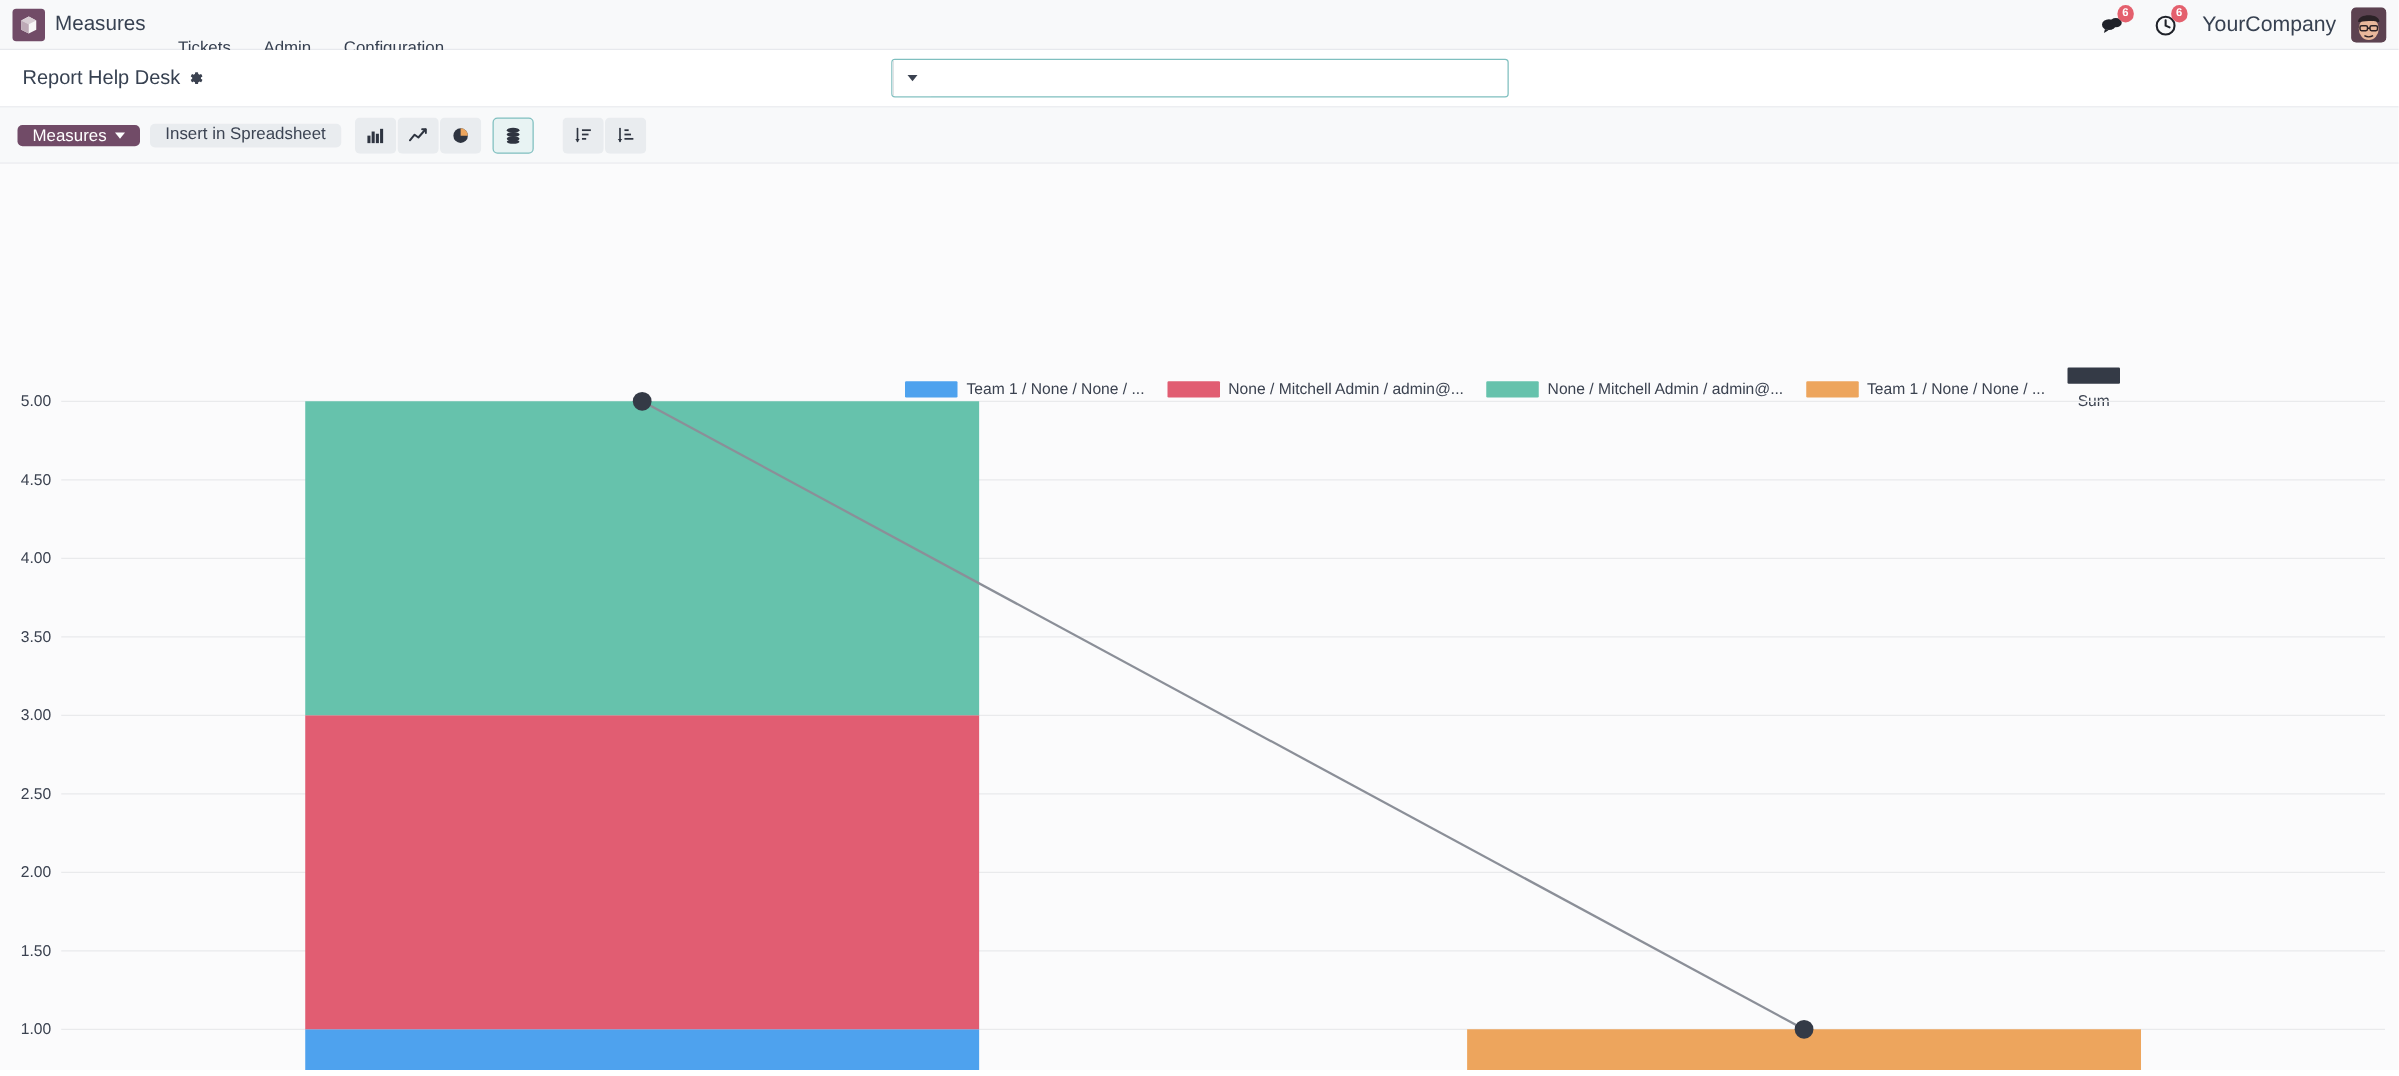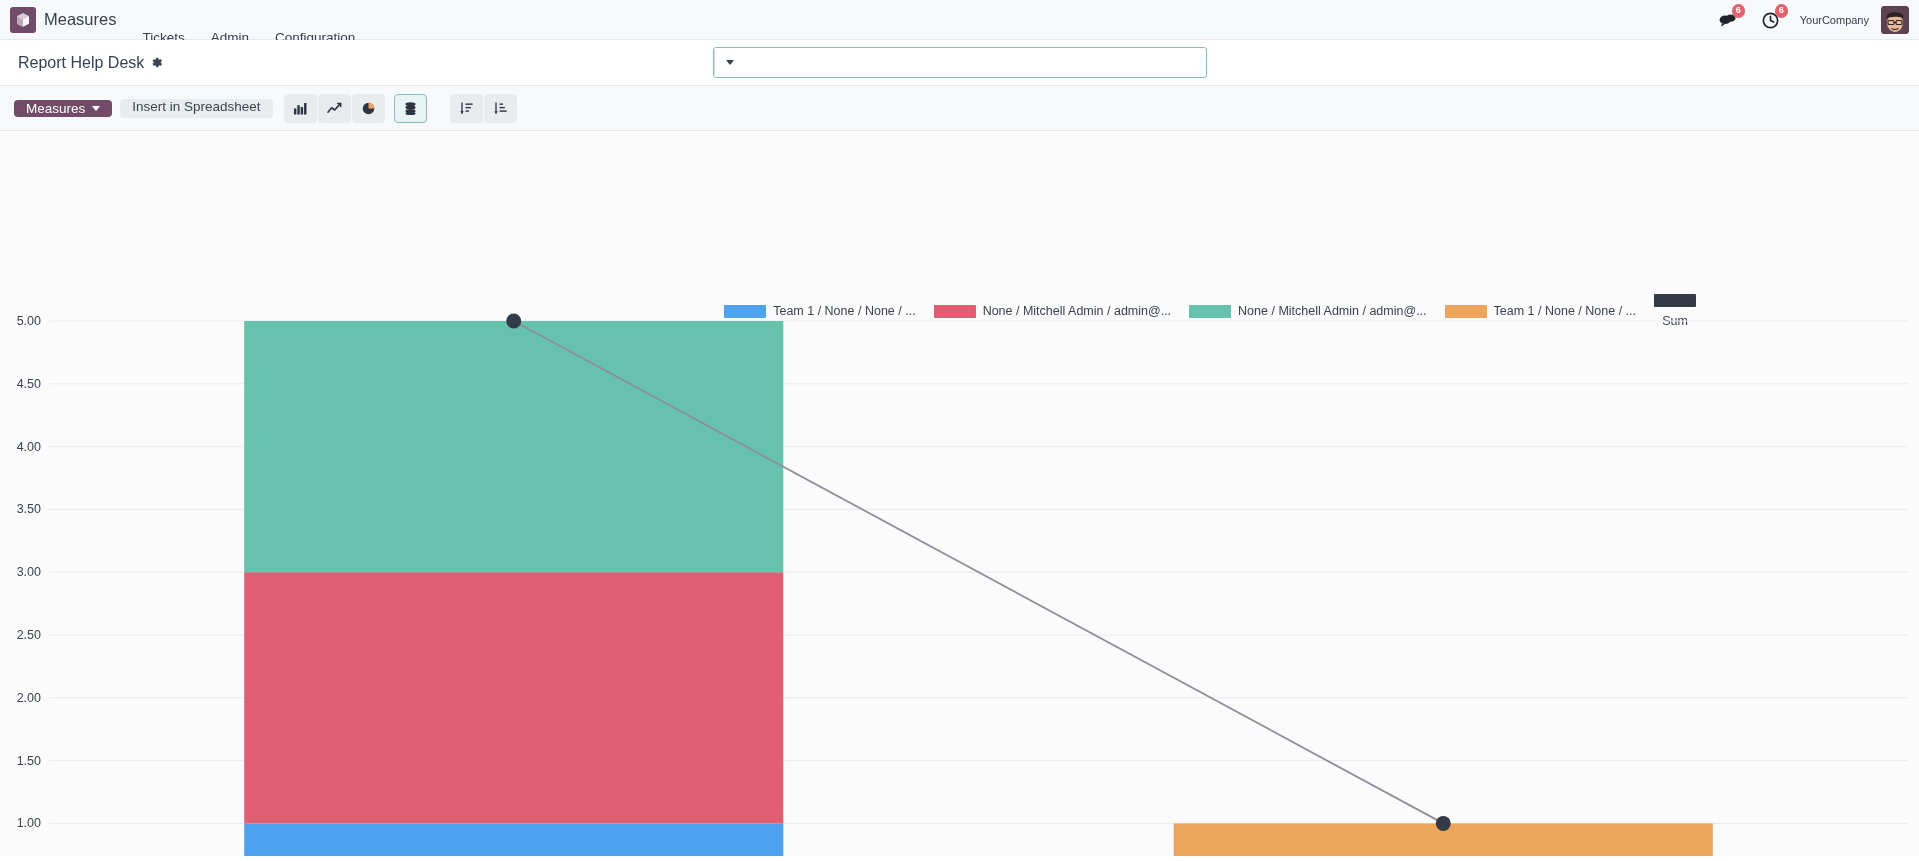--- a/index.html
+++ b/index.html
@@ -46,21 +46,21 @@
   }
   .badge {
     position: absolute; top: 4px; right: 4px;
     background: #e4606d; color: #fff;
     font-size: 9px; line-height: 1;
     border-radius: 8px; padding: 2px 4px 3px;
     min-width: 13px; text-align: center;
     font-weight: 600;
   }
   .company-name {
-    font-size: 11px; color: #374151; margin: 0 12px 0 8px;
+    font-size: 17px; color: #374151; margin: 0 12px 0 8px;
     white-space: nowrap; cursor: pointer;
   }
   .avatar {
     width: 28px; height: 28px; border-radius: 4px;
     background: #5c4250; overflow: hidden;
     display: flex; align-items: flex-end; justify-content: center;
     cursor: pointer; flex: 0 0 auto;
   }
 
   

